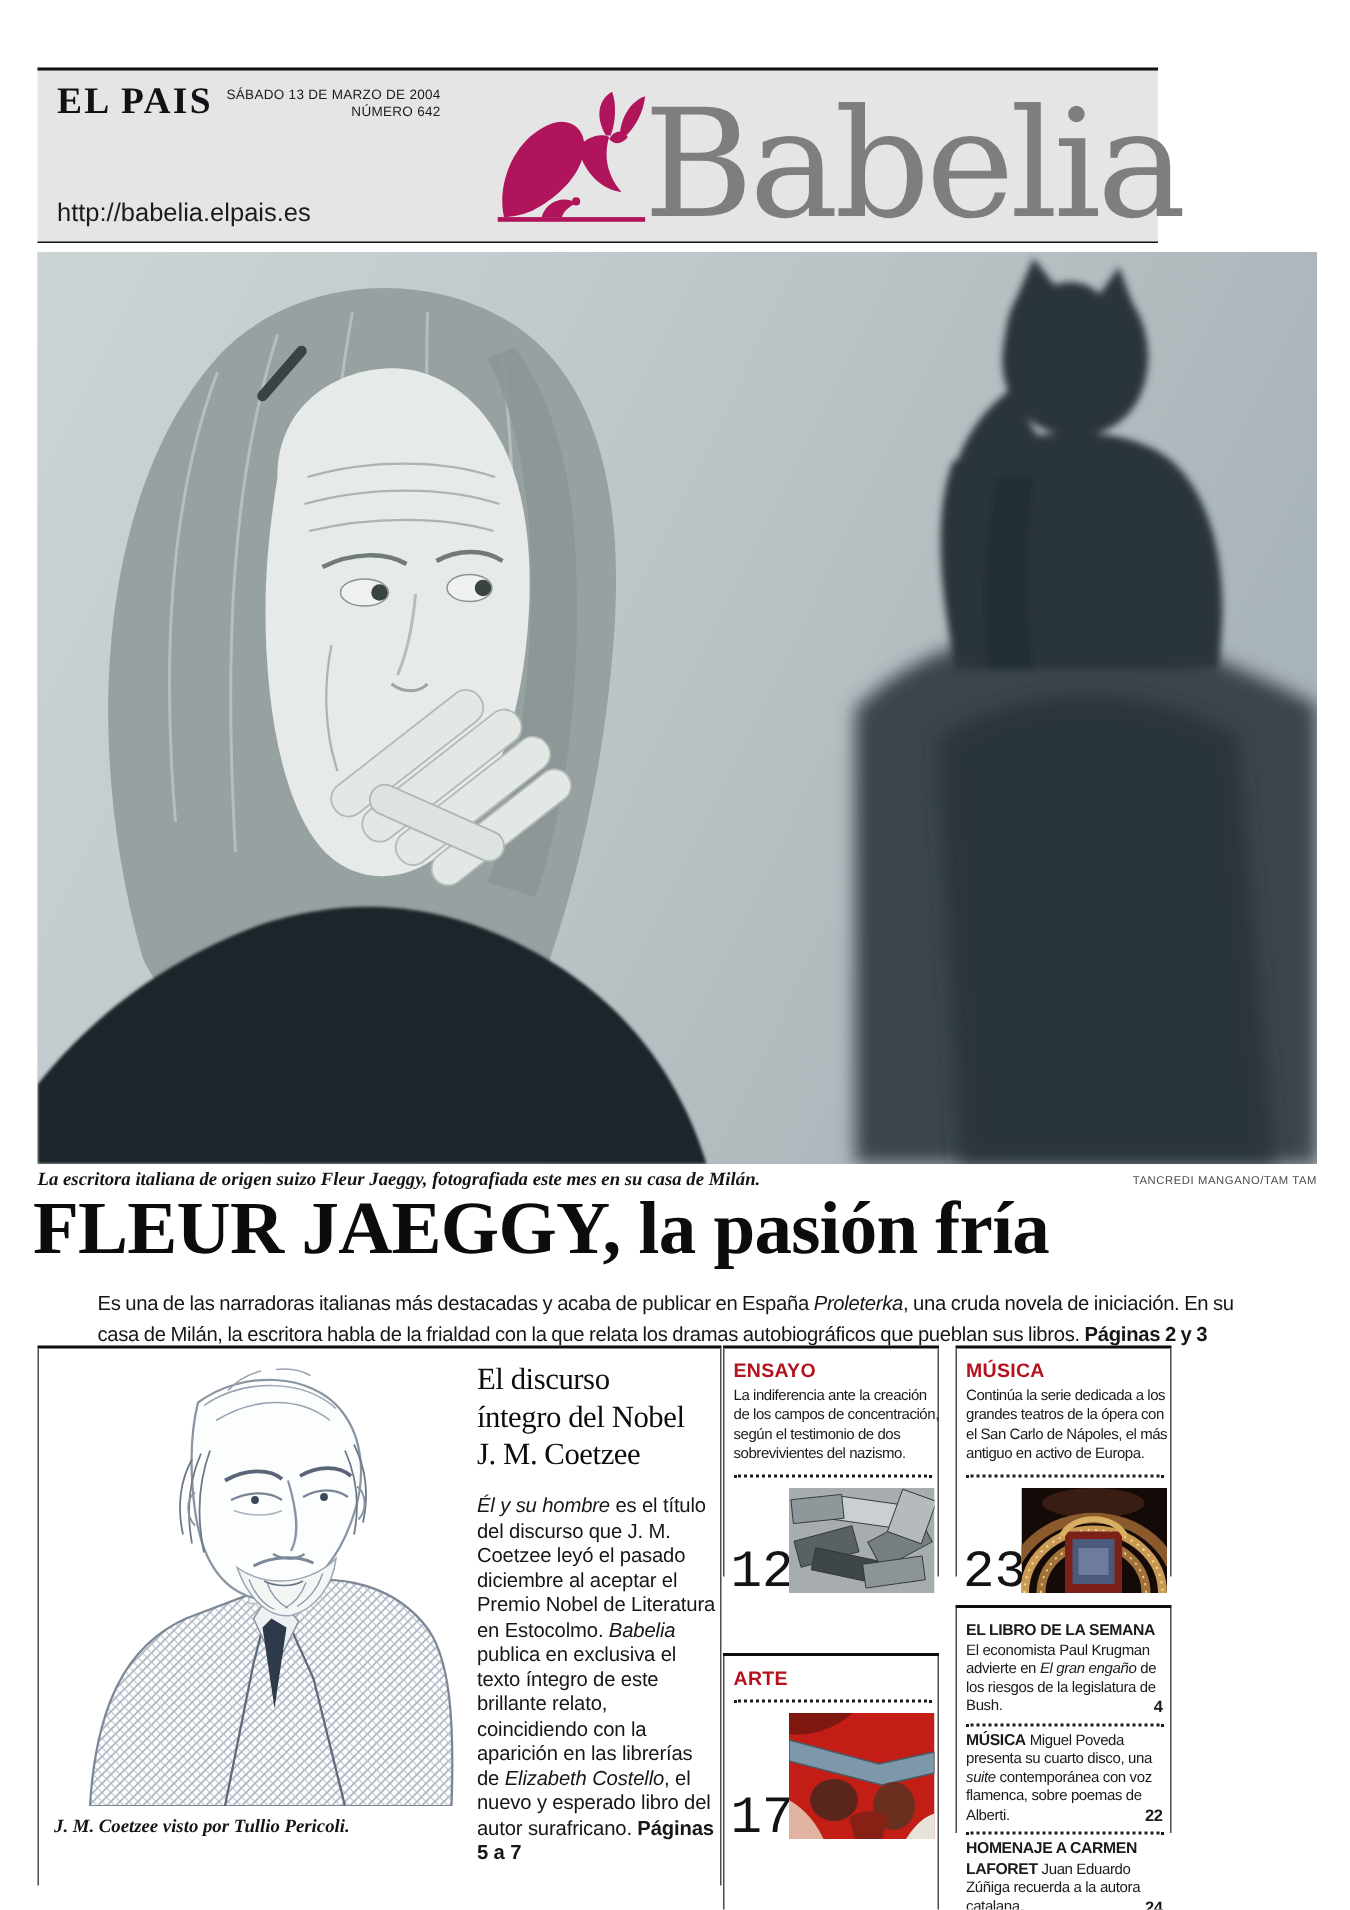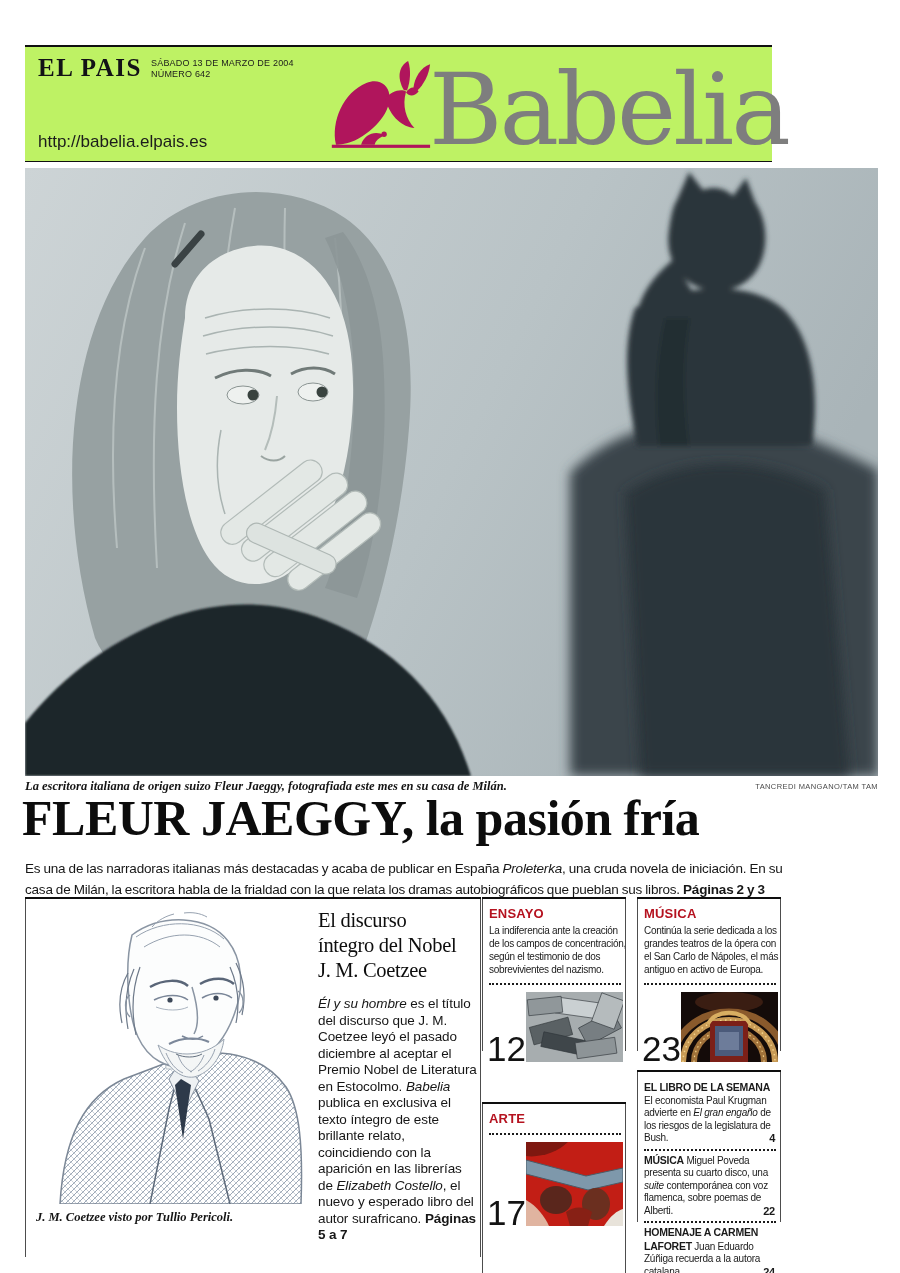--- a/index.html
+++ b/index.html
@@ -3,21 +3,21 @@
 <meta charset="utf-8">
 <style>
   html,body{margin:0;padding:0;}
   body{
     width:900px;height:1273px;position:relative;background:#ffffff;
     font-family:"Liberation Sans", sans-serif;color:#151515;overflow:hidden;
   }
   
   .header-bar{
     position:absolute;left:25px;top:45px;width:747px;height:114px;
-    background:#bef264;border-top:2px solid #101010;border-bottom:1px solid #101010;
+    background:#e5e5e5;border-top:2px solid #101010;border-bottom:1px solid #101010;text-align:right;
   }
   .brand{
     position:absolute;left:13px;top:7px;
     font-family:"Liberation Serif", serif;font-weight:bold;font-size:25px;
     letter-spacing:1.5px;color:#121216;
   }
   .dateblock{position:absolute;left:126px;top:11px;font-size:9px;line-height:11px;color:#1c1c1c;letter-spacing:.2px;}
   .url{position:absolute;left:13px;bottom:9px;font-size:17px;color:#1c1c1c;}
   .logo-svg{position:absolute;left:303px;top:12px;}
   .masthead{
@@ -34,21 +34,21 @@
   }
   .photo-credit{position:absolute;right:0;top:3px;font-size:7.5px;letter-spacing:.4px;color:#4a4a4a;}
   
   .headline{
     position:absolute;left:22px;top:792px;
     font-family:"Liberation Serif", serif;font-size:50px;font-weight:normal;
     color:#0c0c0c;letter-spacing:-.5px;line-height:1.05;
   }
   .standfirst{position:absolute;left:25px;top:858px;width:860px;font-size:13.5px;line-height:21px;
     letter-spacing:-.2px;word-spacing:-.4px;color:#161616;}
-  .standfirst .sline{display:block;white-space:nowrap;}
+  .standfirst .sline{display:block;white-space:nowrap;margin-left:40px;}
   .it{font-style:italic;}
   .bd{font-weight:bold;}
   
   .block{position:absolute;border-top:2.5px solid #0e0e0e;}
   .vrule{position:absolute;top:0;width:1px;background:#4d4d4d;}
   .b1{left:25px;top:897px;width:456px;height:361px;}
   .b2{left:482px;top:897px;width:144px;height:154px;}
   .b3{left:482px;top:1070px;width:144px;height:176px;margin-top:32px;}
   .b4{left:637px;top:897px;width:144px;height:154px;}
   .b5{left:637px;top:1070px;width:144px;height:152px;}
@@ -61,21 +61,21 @@
   .coetzee-title{font-family:"Liberation Serif", serif;font-size:20.5px;line-height:25px;
     letter-spacing:-.3px;color:#0d0d0d;}
   .coetzee-title span{display:block;white-space:nowrap;}
   .coetzee-body{margin-top:13px;font-size:13.5px;line-height:16.5px;letter-spacing:-.1px;color:#161616;}
   .sec-label{font-weight:bold;font-size:13px;letter-spacing:.2px;padding:7px 0 0 7px;}
   .sec-text{padding:3px 0 0 7px;width:138px;font-size:10px;line-height:13px;letter-spacing:-.3px;color:#1a1a1a;}
   .dotted{margin:7px 0 0 7px;width:132px;border-bottom:2px dotted #1b1b1b;}
   .imgrow{position:relative;margin-top:5px;height:72px;}
   .imgrow.tall{height:86px;}
   .pagenum{
-    position:absolute;left:5px;bottom:-4px;font-family:Liberation Sans, sans-serif;
+    position:absolute;left:5px;bottom:-4px;font-family:Liberation Mono, monospace;
     font-size:35px;color:#131313;line-height:1;
   }
   .thumb{position:absolute;right:3px;bottom:0;}
   
   .briefs{padding:6px 0 0 7px;}
   .brief{position:relative;width:132px;padding:3px 0 4px 0;font-size:10px;line-height:12.5px;
     letter-spacing:-.25px;color:#1a1a1a;border-bottom:2px dotted #1b1b1b;}
   .brief:last-child{border-bottom:none;}
   .brief .txt{display:block;padding-right:2px;}
   .brief .blabel{font-weight:bold;font-size:10.5px;}

